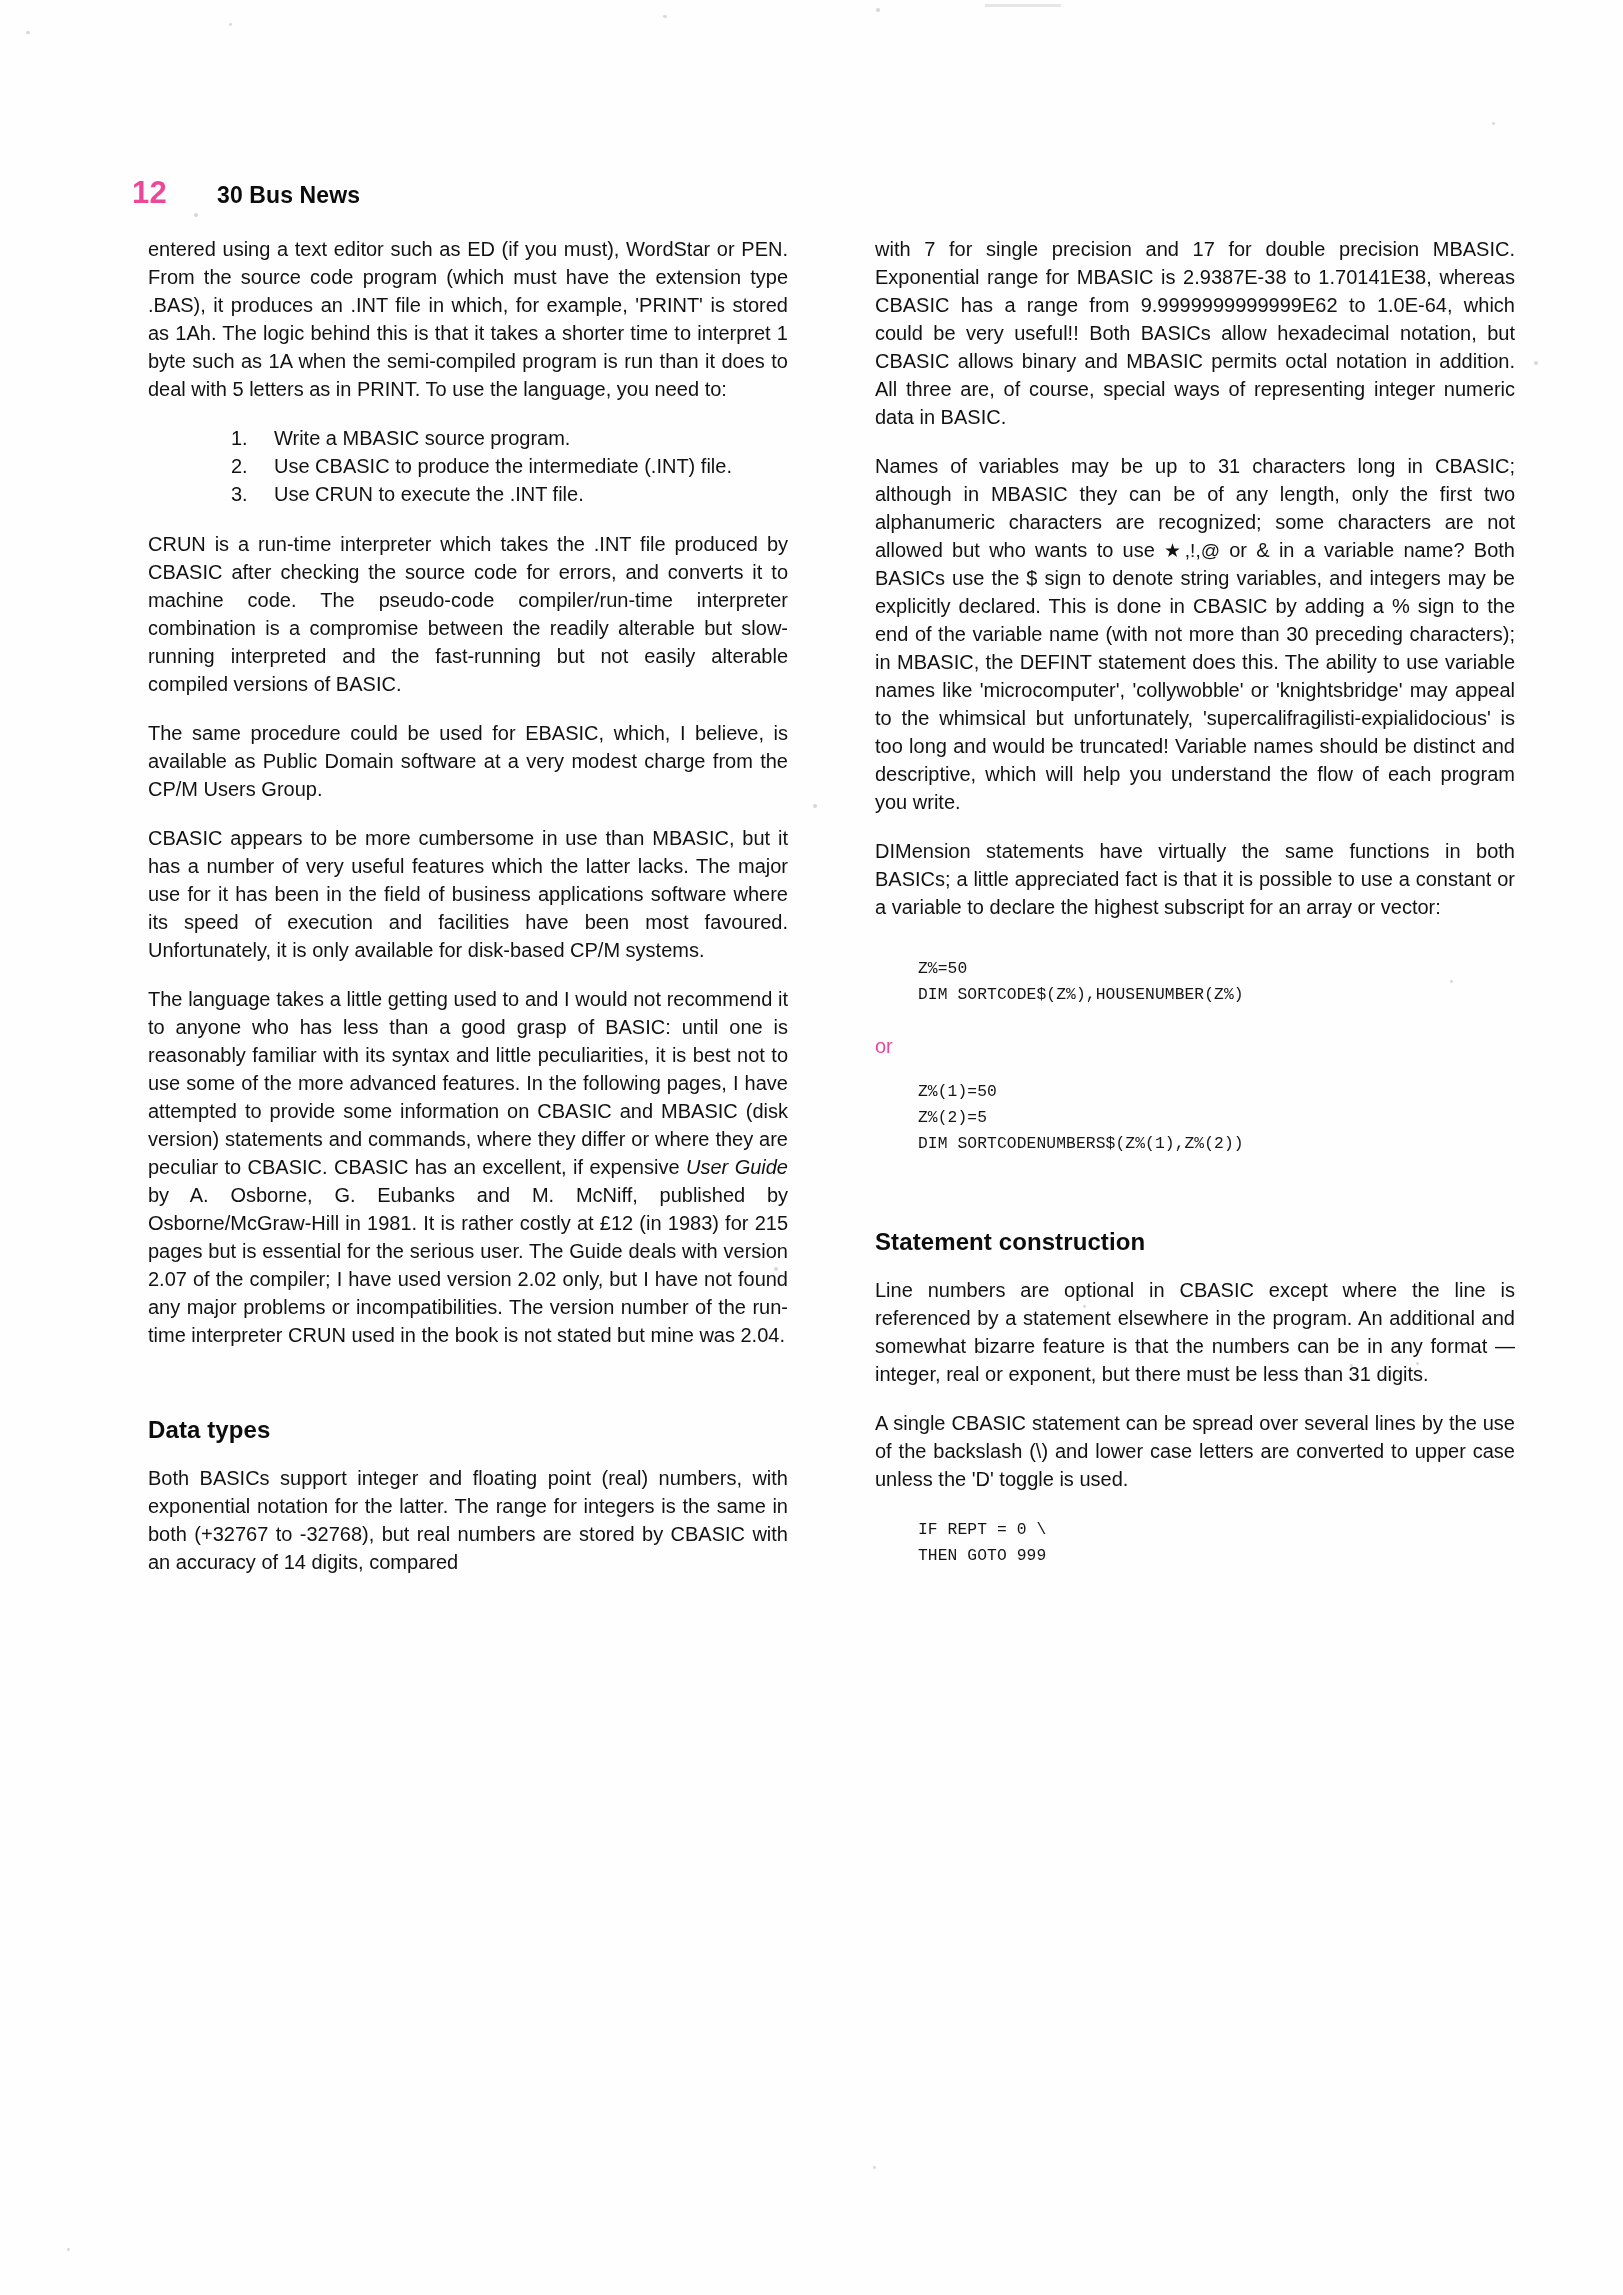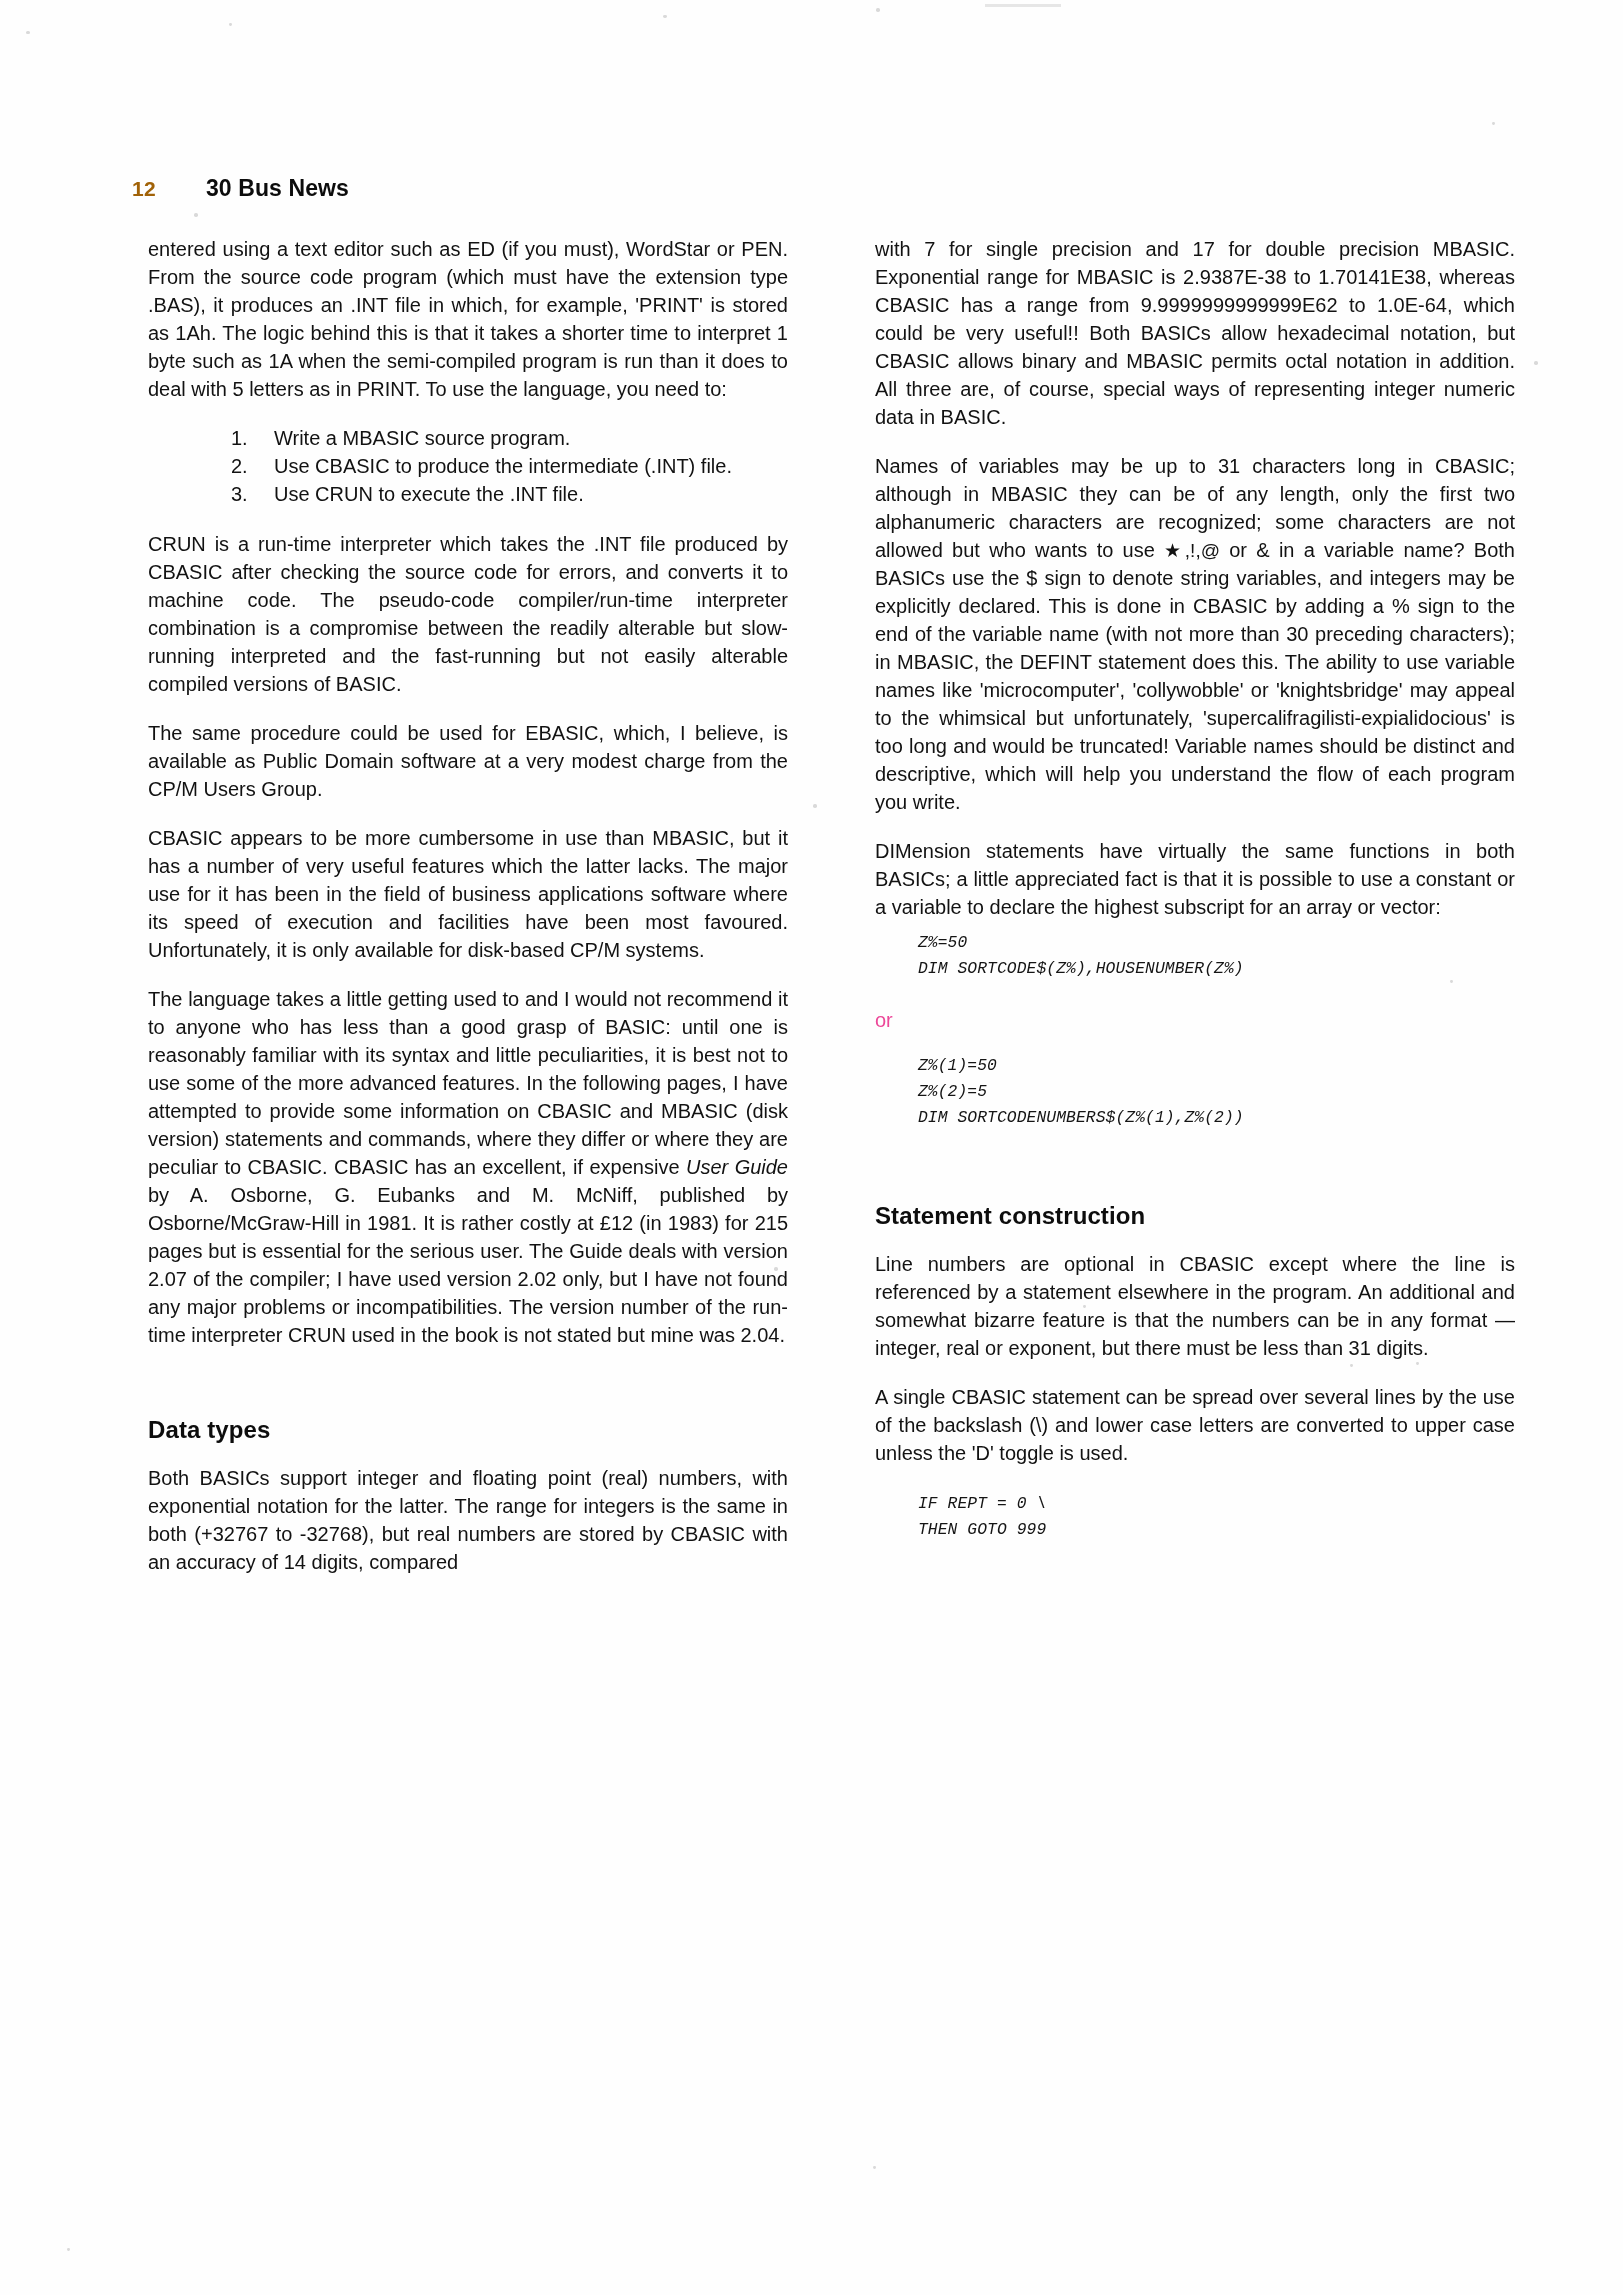--- a/index.html
+++ b/index.html
@@ -37,24 +37,24 @@
 
   
   .masthead {
     position: absolute;
     left: 132px;
     top: 175px;
     display: flex;
     align-items: baseline;
   }
   .folio {
-    font-size: 21px;
+    font-size: 31px;
     font-weight: 700;
     letter-spacing: 0.3px;
-    color: #a16207;
+    color: #ec4899;
   }
   .mast-title {
     font-size: 23px;
     font-weight: 700;
     margin-left: 50px;
     letter-spacing: 0.1px;
     color: #0c0c0c;
   }
 
   
@@ -119,22 +119,21 @@
     margin: 0;
     padding: 0;
     font-family: "Liberation Mono", "DejaVu Sans Mono", monospace;
     font-size: 16.3px;
     line-height: 26px;
     color: #151515;
     letter-spacing: 0.1px;
     white-space: pre;
   }
   .code-block {
-    margin: 9px 0 0 43px;
-    font-style: italic;
+    margin: 35px 0 0 43px;
   }
   .code-block.b2 { margin-top: 19.4px; }
   .code-block.b3 { margin-top: 23.6px; margin-bottom: 7px; }
 
   .or-line {
     margin: 23.6px 0 0 0;
     font-size: 20px;
     line-height: 28px;
     color: #ec4899;
   }

